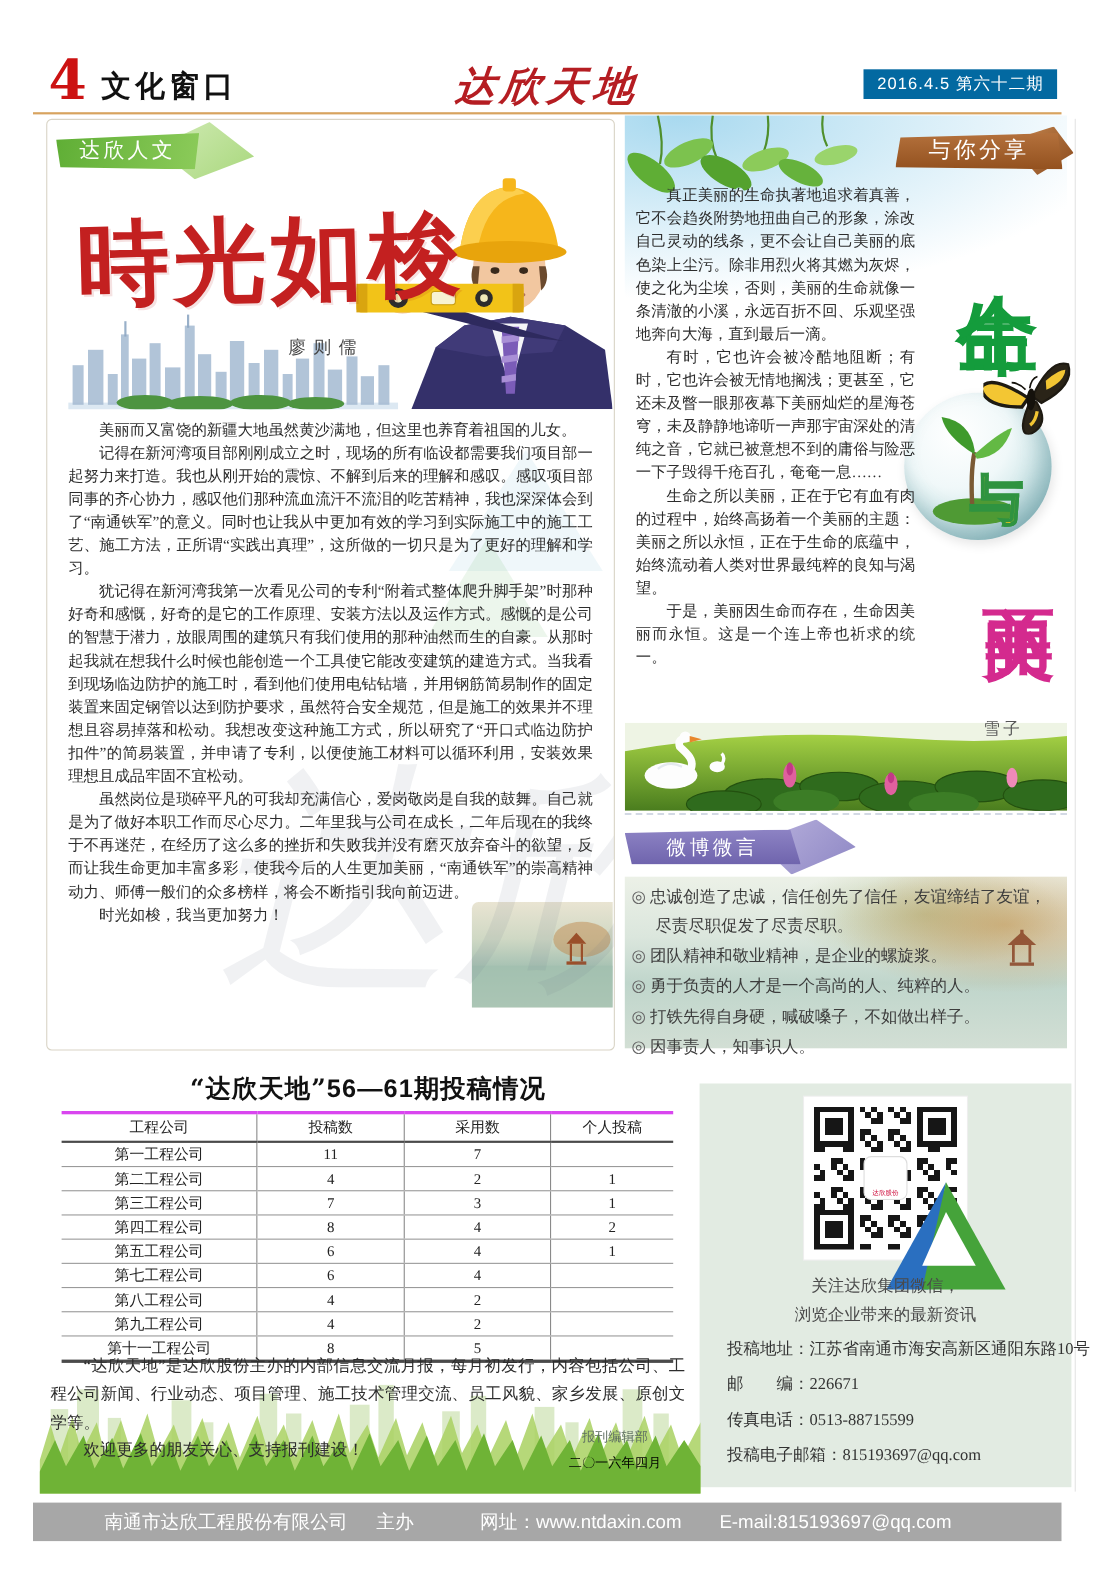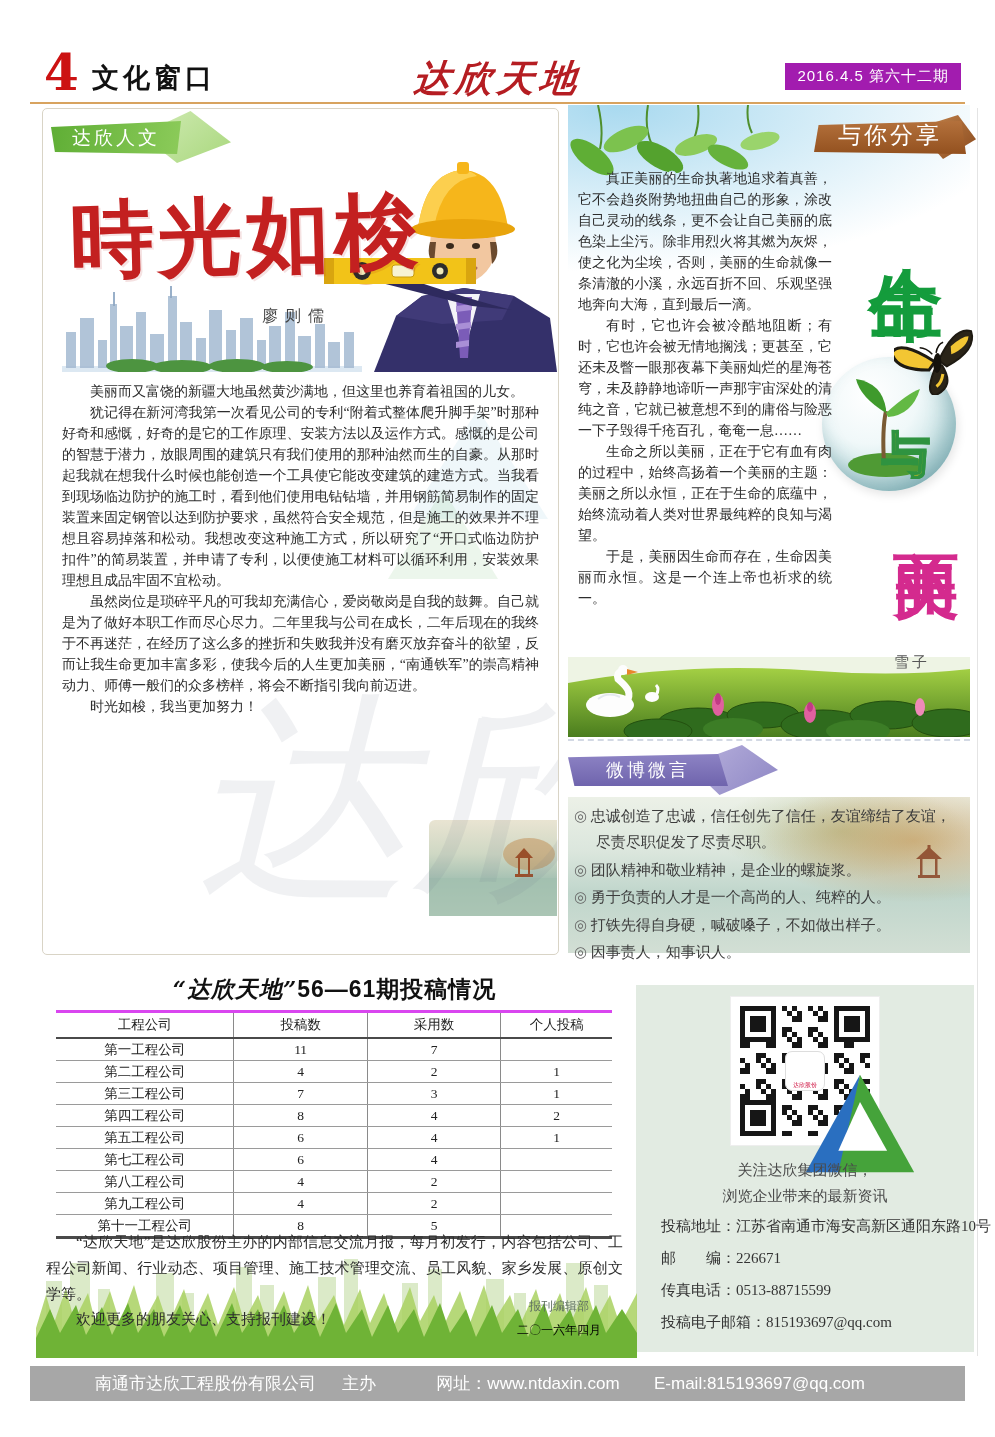--- a/index.html
+++ b/index.html
@@ -6,21 +6,21 @@
   #page{position:relative;width:995px;height:1437px;background:#fff;overflow:hidden;
         font-family:"Liberation Serif","DejaVu Serif",serif;color:#2e2e2e;}
   .abs{position:absolute;}
   p{margin:0;text-indent:2em;}
 
   
   .hdr-pagenum{left:44px;top:48px;font-size:50px;line-height:1;color:#cc1212;font-weight:700;font-family:"DejaVu Serif",serif;}
   .hdr-section{left:92px;top:60px;font-size:27px;font-weight:700;letter-spacing:4px;color:#111;}
   .hdr-masthead{left:0;right:0;top:54px;text-align:center;font-size:37px;font-weight:700;font-style:italic;
                 color:#b51d22;letter-spacing:5px;font-family:"DejaVu Serif",serif;transform:skewX(-6deg);}
-  .hdr-badge{right:34px;top:63px;background:#a21caf;color:#fff;font-size:15px;padding:4px 12px;
+  .hdr-badge{right:34px;top:63px;background:#0369a1;color:#fff;font-size:15px;padding:4px 12px;
              font-family:"Liberation Sans",sans-serif;letter-spacing:1px;}
   .hdr-line{left:30px;right:30px;top:102px;height:2px;background:#d8a35f;}
   .page-edge{left:977px;top:108px;height:1248px;width:1px;background:#e4e4e4;}
 
   
   .lp{left:42px;top:108px;width:515px;height:845px;border:1px solid #d9d4c6;border-radius:5px;overflow:hidden;background:#fff;}
   .lp-banner-bg{left:98px;top:2px;width:90px;height:52px;background:linear-gradient(140deg,#cde9ae,#9fd36e);
                 clip-path:polygon(0 45%,55% 0,100% 60%,40% 100%);opacity:.9;}
   .lp-banner{left:8px;top:12px;width:130px;height:33px;background:linear-gradient(100deg,#5fae35,#8ccb5a);
              color:#fff;font-size:19px;letter-spacing:3px;text-align:center;line-height:33px;
@@ -40,22 +40,22 @@
   .lp-photo{right:1px;bottom:38px;width:128px;height:96px;z-index:0;border-radius:6px 0 0 0;
             background:linear-gradient(180deg,#e9e4d2 0%,#cfd8c4 35%,#a9c3b4 60%,#c4d3c3 100%);}
   .lp-text{left:19px;right:19px;top:272px;bottom:4px;font-size:14px;line-height:1.5;text-align:justify;z-index:2;color:#2d2d2d;}
 
   
   .rp{left:568px;top:105px;width:402px;height:848px;}
   .rp-sky{top:0;left:0;right:0;height:195px;
           background:radial-gradient(130% 110% at 12% 0%,#a8d9ef 0%,#d8eef8 42%,#ffffff 78%);}
   .leaves{left:0;top:0;z-index:2;}
   .rp-share{top:16px;right:4px;width:152px;height:33px;background:linear-gradient(180deg,#b4713c,#93511f);
-            color:#fff;text-align:center;line-height:33px;font-size:23px;letter-spacing:3px;z-index:4;
-            clip-path:polygon(3% 12%,97% 0,100% 100%,0 94%);font-family:Liberation Mono, monospace;}
+            color:#fff;text-align:center;line-height:33px;font-size:20px;letter-spacing:3px;z-index:4;
+            clip-path:polygon(3% 12%,97% 0,100% 100%,0 94%);font-family:Liberation Serif, serif;}
   .rp-share-fold{top:10px;right:-6px;width:60px;height:44px;background:linear-gradient(135deg,#c88a52,#8a4a1d);
                  clip-path:polygon(0 30%,70% 0,100% 55%,45% 100%);z-index:3;}
   .rp-essay{left:10px;top:63px;width:254px;font-size:14px;line-height:1.5;text-align:justify;z-index:3;color:#2d2d2d;}
   .t-life{right:26px;top:102px;writing-mode:vertical-rl;text-orientation:upright;font-size:74px;font-weight:700;
           color:#149c3c;letter-spacing:4px;font-family:"DejaVu Serif",serif;z-index:3;line-height:1;}
   .bubble{right:14px;top:252px;width:134px;height:134px;border-radius:50%;z-index:2;
           background:radial-gradient(circle at 35% 28%,#ffffff 0%,#f0f8f9 38%,#c2e0e2 72%,#7fb3b8 100%);
           box-shadow:inset -8px -12px 20px rgba(50,110,120,.35),2px 4px 10px rgba(0,0,0,.10);}
   .conj{right:40px;top:318px;font-size:48px;font-weight:700;color:#f5c71c;z-index:4;
         font-family:"DejaVu Sans",sans-serif;-webkit-text-stroke:2px #2f9340;
@@ -77,21 +77,21 @@
              radial-gradient(45% 45% at 68% 22%,rgba(150,162,92,.45),transparent 70%),
              linear-gradient(180deg,rgba(235,240,230,.95) 0%,rgba(216,228,218,.92) 35%,rgba(186,210,199,.92) 62%,rgba(208,221,210,.95) 100%);}
   .pavilion{right:26px;top:740px;z-index:2;opacity:.85;}
   .rp-bullets{left:6px;right:6px;top:698px;z-index:3;font-size:15px;line-height:1.76;color:#3c3c3c;}
   .rp-bullets .item{padding-left:1.45em;text-indent:-1.45em;margin-bottom:1px;}
   .rp-bullets .b{color:#666;margin-right:.25em;}
 
   
   .bl{left:42px;top:962px;width:585px;height:392px;}
   .bl-title{left:0;right:0;top:12px;text-align:center;font-size:23px;font-weight:700;color:#111;letter-spacing:1px;}
-  .bl-title .cal{font-style:italic;font-family:"DejaVu Serif",serif;}
+  .bl-title .cal{font-family:"DejaVu Serif",serif;}
   .bl-title .rest{font-family:"Liberation Sans",sans-serif;}
   table.sub{position:absolute;left:14px;top:48px;width:556px;border-collapse:collapse;text-align:center;
             font-size:13.5px;color:#222;}
   table.sub th{font-weight:400;border-top:3px solid #d946ef;border-bottom:2px solid #4a4a4a;padding:3px 0;}
   table.sub td{border-bottom:1px solid #9a9a9a;padding:1.5px 0;}
   table.sub tr:last-child td{border-bottom:3px solid #4a4a4a;}
   table.sub td+td,table.sub th+th{border-left:1px solid #8a8a8a;}
   .bl-desc{left:4px;right:4px;top:268px;font-size:15px;line-height:1.72;text-align:justify;z-index:3;color:#2d2d2d;}
   .bl-grass{left:-6px;right:-10px;bottom:-4px;height:125px;z-index:1;}
   .bl-signoff{right:26px;bottom:12px;text-align:center;font-size:12px;line-height:2;z-index:3;}
@@ -215,20 +215,21 @@
             <polygon points="86,38 104,38 95,28"></polygon>
             <rect x="89" y="38" width="2" height="16"></rect>
             <rect x="99" y="38" width="2" height="16"></rect>
             <rect x="86" y="54" width="18" height="3"></rect>
           </g>
       </svg>
     </div>
 
     <div class="abs lp-text">
       <p>美丽而又富饶的新疆大地虽然黄沙满地，但这里也养育着祖国的儿女。</p>
+      <p>记得在新河湾项目部刚刚成立之时，现场的所有临设都需要我们项目部一起努力来打造。我也从刚开始的震惊、不解到后来的理解和感叹。感叹项目部同事的齐心协力，感叹他们那种流血流汗不流泪的吃苦精神，我也深深体会到了“南通铁军”的意义。同时也让我从中更加有效的学习到实际施工中的施工工艺、施工方法，正所谓“实践出真理”，这所做的一切只是为了更好的理解和学习。</p>
       <p>犹记得在新河湾我第一次看见公司的专利“附着式整体爬升脚手架”时那种好奇和感慨，好奇的是它的工作原理、安装方法以及运作方式。感慨的是公司的智慧于潜力，放眼周围的建筑只有我们使用的那种油然而生的自豪。从那时起我就在想我什么时候也能创造一个工具使它能改变建筑的建造方式。当我看到现场临边防护的施工时，看到他们使用电钻钻墙，并用钢筋简易制作的固定装置来固定钢管以达到防护要求，虽然符合安全规范，但是施工的效果并不理想且容易掉落和松动。我想改变这种施工方式，所以研究了“开口式临边防护扣件”的简易装置，并申请了专利，以便使施工材料可以循环利用，安装效果理想且成品牢固不宜松动。</p>
       <p>虽然岗位是琐碎平凡的可我却充满信心，爱岗敬岗是自我的鼓舞。自己就是为了做好本职工作而尽心尽力。二年里我与公司在成长，二年后现在的我终于不再迷茫，在经历了这么多的挫折和失败我并没有磨灭放弃奋斗的欲望，反而让我生命更加丰富多彩，使我今后的人生更加美丽，“南通铁军”的崇高精神动力、师傅一般们的众多榜样，将会不断指引我向前迈进。</p>
       <p>时光如梭，我当更加努力！</p>
     </div>
   </div>
 
   <div class="abs rp">
     <div class="abs rp-sky"></div>
     <svg class="abs leaves" width="240" height="120" viewBox="0 0 240 120">
       <g stroke="#4f8f2c" stroke-width="2" fill="none">

